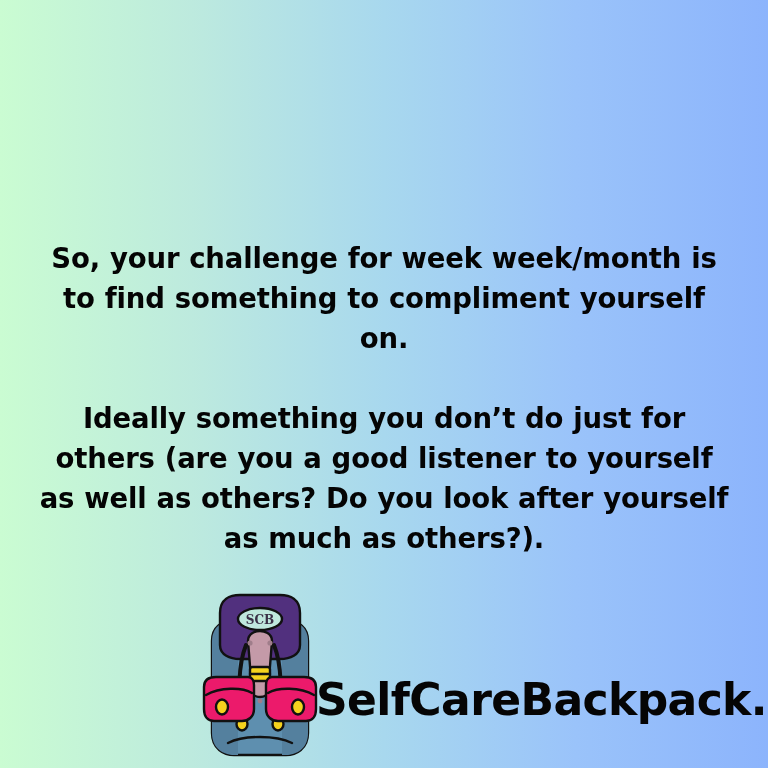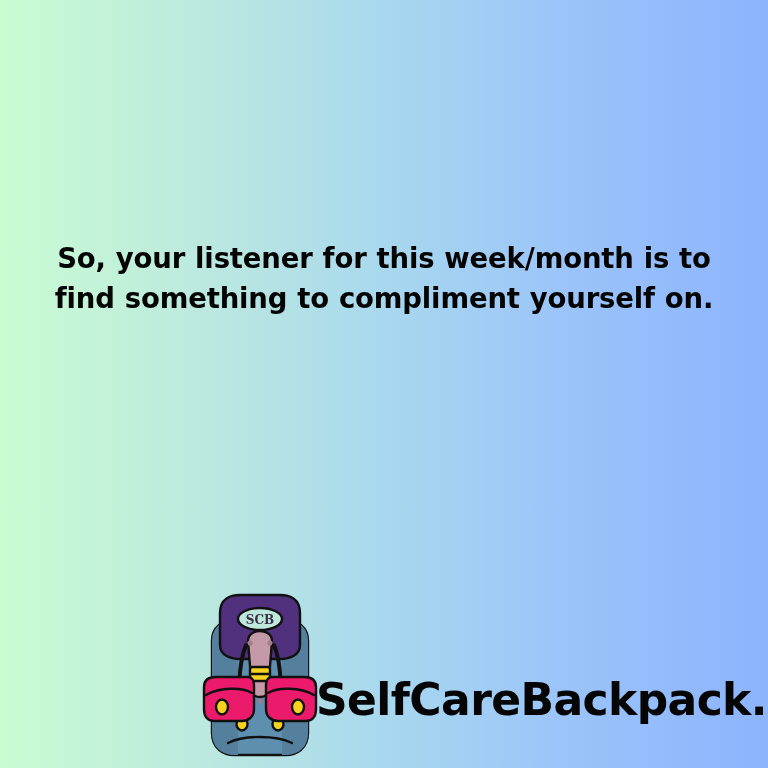--- a/index.html
+++ b/index.html
@@ -85,21 +85,22 @@
     letter-spacing: -0.6px;
     white-space: nowrap;
   }
 </style>
 </head>
 <body>
 
 <div class="card">
 
   <div class="message">
-    <p class="para para-1">So, your listener for this week/month is to find something to compliment yourself on.</p>
+    <p class="para para-1">So, your challenge for week week/month is to find something to compliment yourself on.</p>
+    <p class="para para-2">Ideally something you don’t do just for others (are you a good listener to yourself as well as others? Do you look after yourself as much as others?).</p>
   </div>
 
   <div class="lockup">
 
     <div class="backpack-art">
       <svg viewBox="0 0 124 180" xmlns="http://www.w3.org/2000/svg">
         <g stroke="#111111" stroke-width="2.4" stroke-linejoin="round" stroke-linecap="round">
 
           <path d="M52 22 C52 9, 72 9, 72 22 L66 22 C66 15, 58 15, 58 22 Z" fill="#ec1a6b"></path>
 

